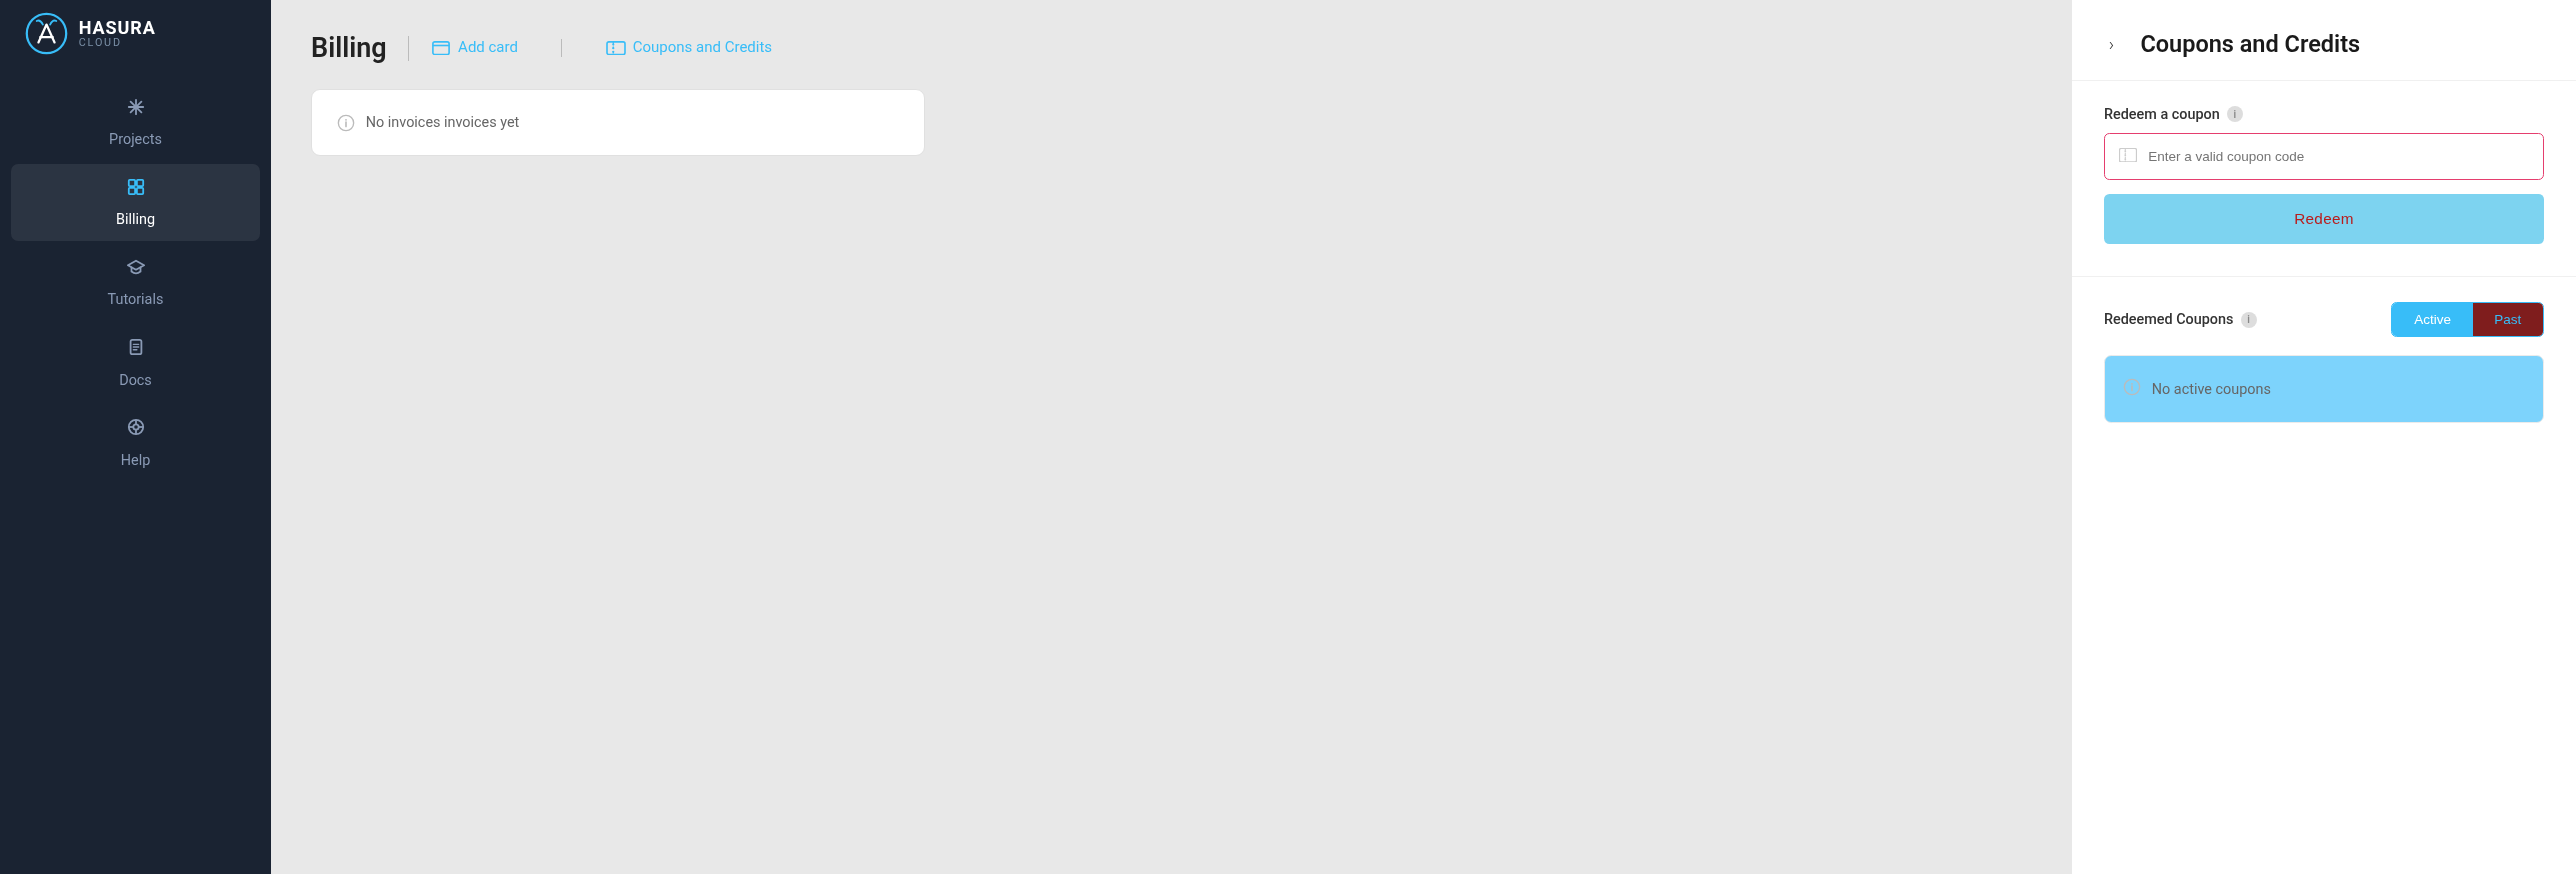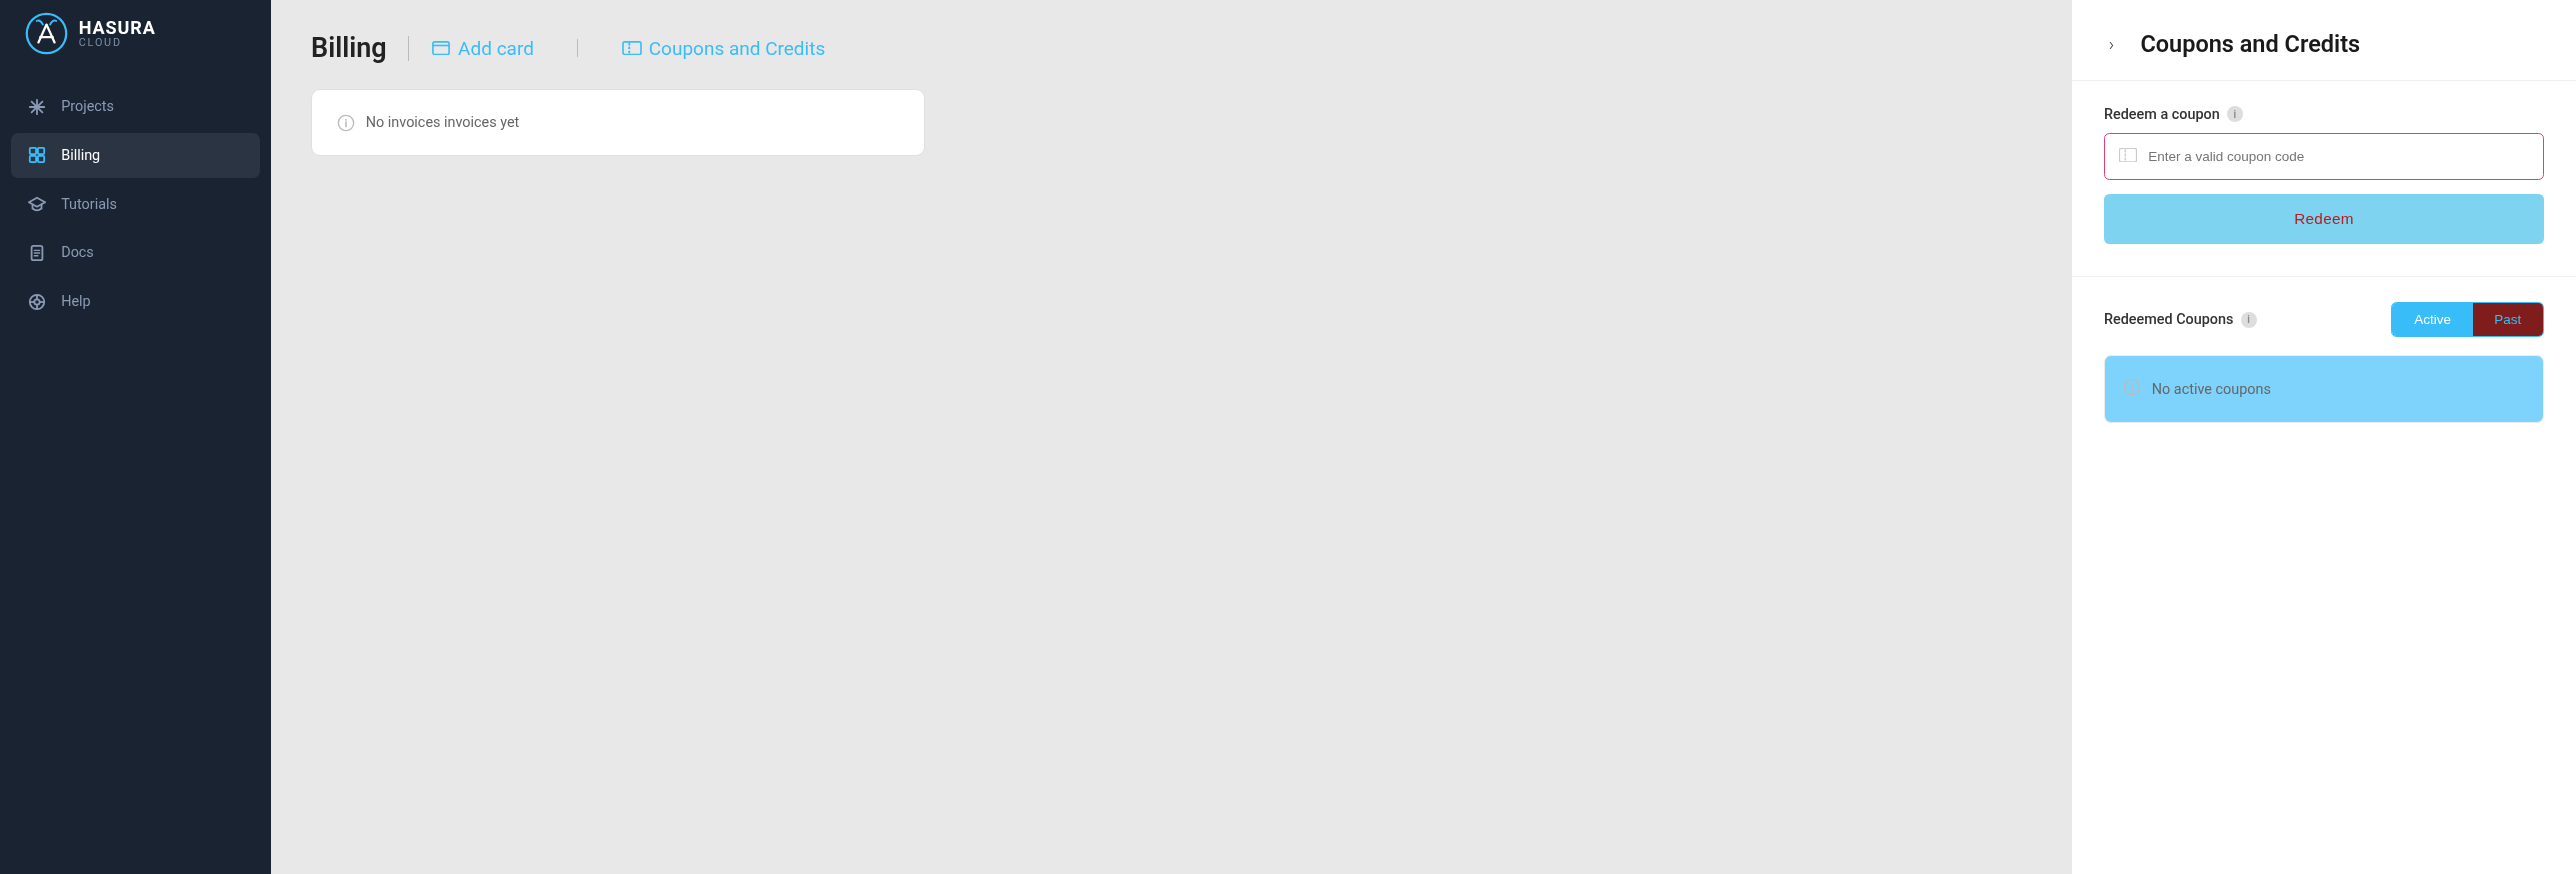--- a/index.html
+++ b/index.html
@@ -64,20 +64,21 @@
       display: flex;
       align-items: center;
       gap: 14.4px;
       padding: 12.6px 16px;
       border-radius: 7.2px;
       cursor: pointer;
       color: #8a9ab5;
       font-size: 14.4px;
       font-weight: 400;
       transition: background 0.15s;
+      flex-direction: column;
     }
 
     .nav-item.active {
       background: rgba(255,255,255,0.08);
       color: #fff;
     }
 
     .nav-icon {
       width: 20px;
       height: 20px;
@@ -126,24 +127,23 @@
     }
 
     .header-nav-items {
       display: flex;
       align-items: center;
       gap: 21.7px;
     }
 
     .header-nav-item {
       display: flex;
-      align-items: center;
       gap: 7.2px;
       color: #38bdf8;
-      font-size: 19px;
+      font-size: 15px;
       cursor: pointer;
       font-weight: 400;
     }
 
     .header-nav-item .nav-icon {
       color: #38bdf8;
     }
 
     .main-body {
       flex: 1;

